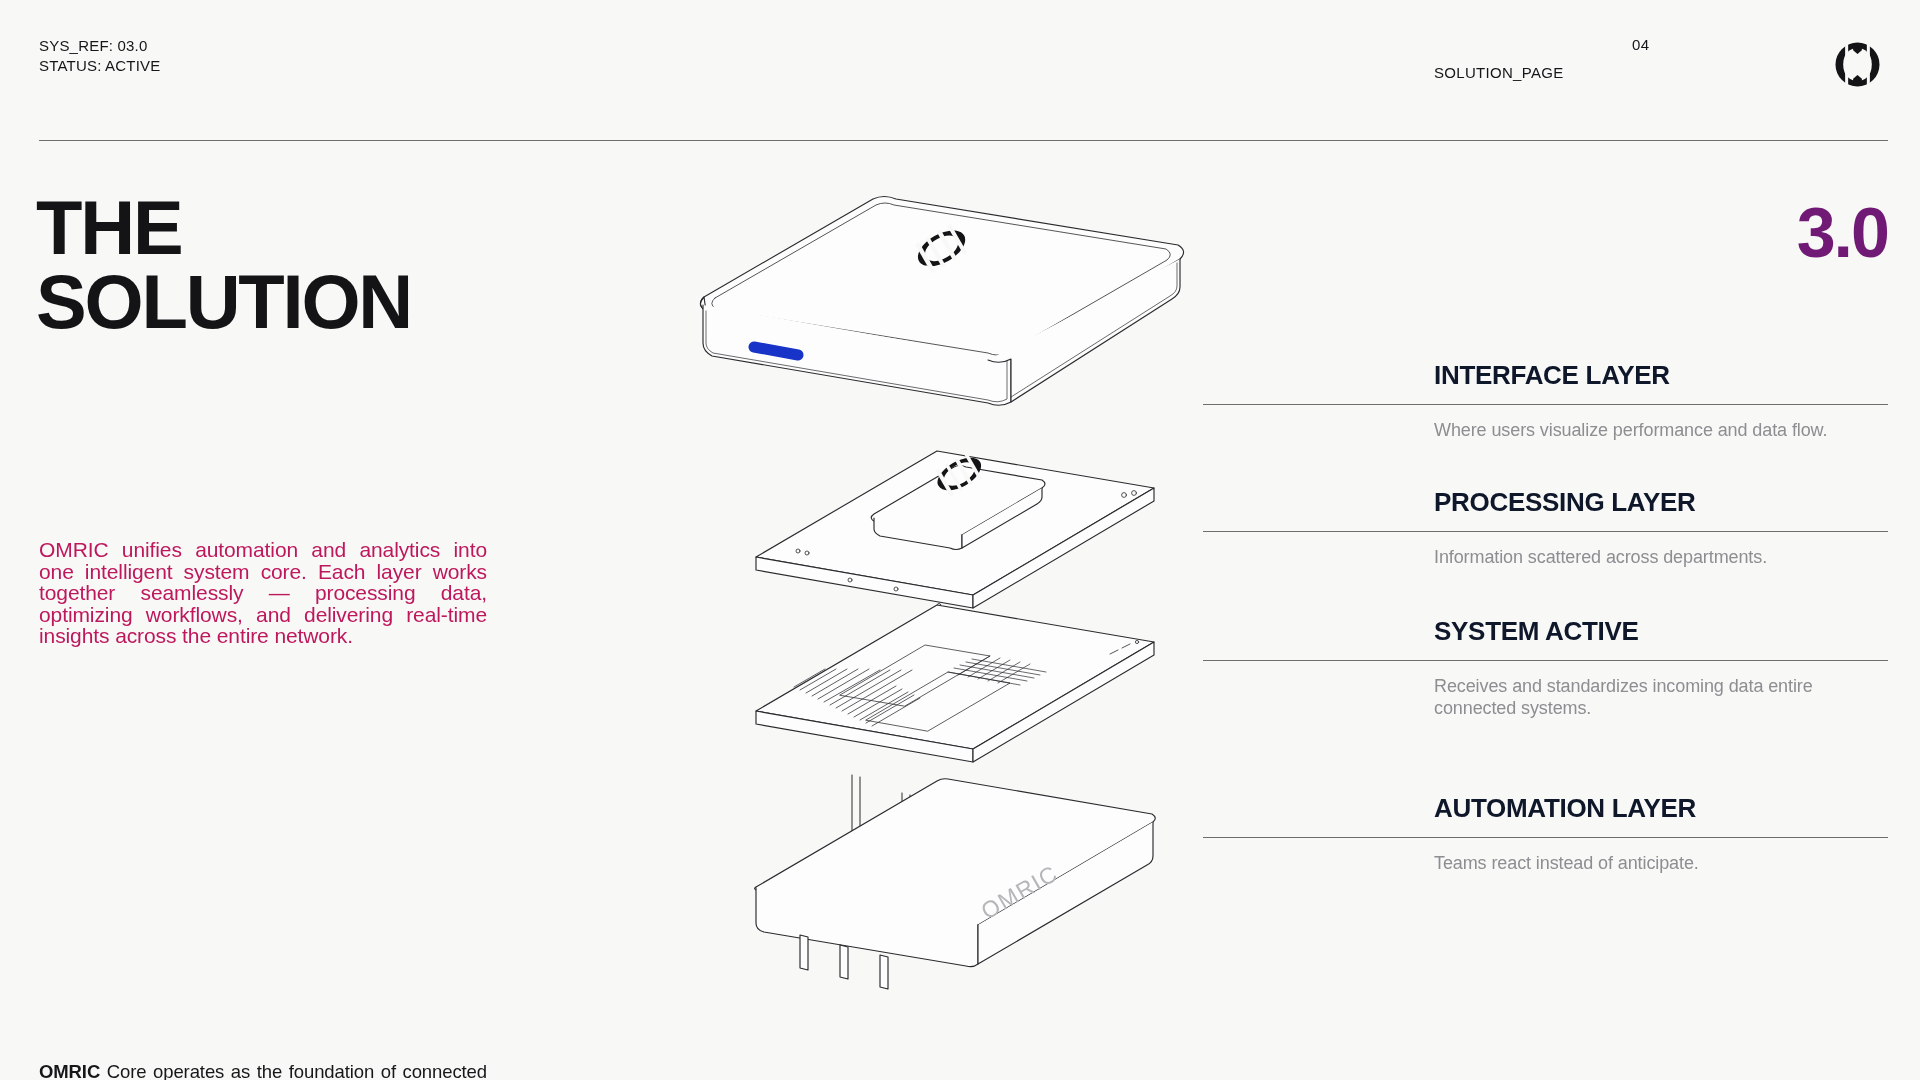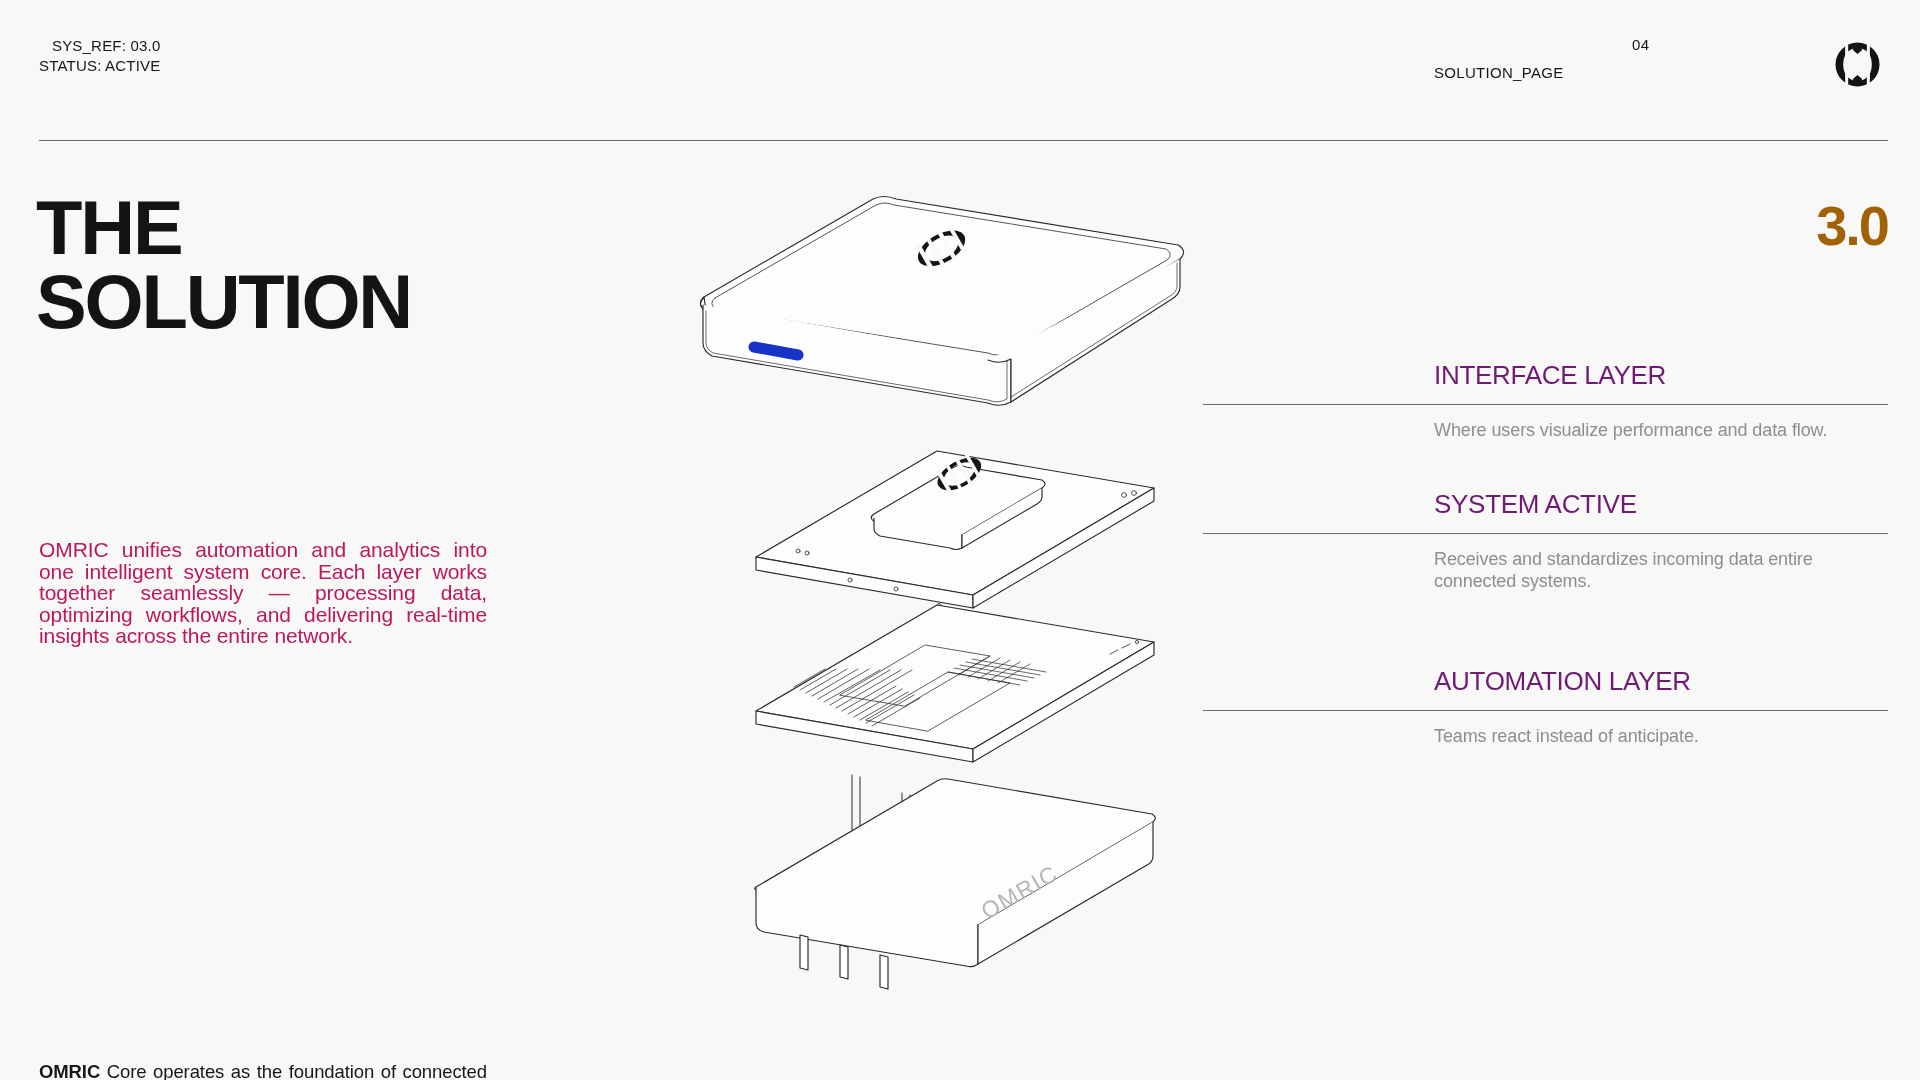--- a/index.html
+++ b/index.html
@@ -11,21 +11,21 @@
     color:#16161a;
     overflow:hidden;
     position:relative;
     -webkit-font-smoothing:antialiased;
   }
 
   
   .header { position:absolute; left:0; top:0; width:1920px; height:140px; }
 
   .hdr-left { position:absolute; left:39px; top:36px; font-size:15px; line-height:20px; letter-spacing:.2px; }
-  .hdr-left div { white-space:nowrap;text-align:right; }
+  .hdr-left div { white-space:nowrap; }
 
   .hdr-label { position:absolute; left:1434px; top:36px; font-size:15px; letter-spacing:.3px; white-space:nowrap;margin-top:28px; }
   .hdr-num   { position:absolute; left:1632px; top:36px; font-size:15px; letter-spacing:.3px; }
 
   .hdr-logo { position:absolute; left:1830px; top:37px; width:55px; height:55px; }
 
   .hdr-rule { position:absolute; left:39px; top:140px; width:1849px; height:1px; background:#6e6e70; }
 
   
   .title {
@@ -51,30 +51,30 @@
   }
   .footnote b { font-weight:700; }
 
   
   .diagram { position:absolute; left:690px; top:175px; width:510px; height:905px; }
   .diagram svg { display:block; width:510px; height:905px; }
 
   
   .version {
     position:absolute; right:32px; top:198px;
-    font-size:56px; font-weight:700; letter-spacing:-2px;
-    line-height:1; color:#a16207;text-align:right;
+    font-size:70px; font-weight:700; letter-spacing:-2px;
+    line-height:1; color:#701a75;text-align:right;
   }
 
   .layer-list { position:absolute; left:1203px; top:360px; width:685px; }
 
   .layer { position:relative; }
   .layer-title {
-    font-size:26px; font-weight:400; letter-spacing:-.3px;
-    color:#701a75; white-space:nowrap;
+    font-size:26px; font-weight:700; letter-spacing:-.3px;
+    color:#0f172a; white-space:nowrap;
     padding-left:231px;
   }
   .layer-rule { width:685px; height:1px; background:#6e6e70; margin-top:13px; }
   .layer-desc {
     font-size:18px; line-height:22px; color:#8d8d92;
     letter-spacing:-.1px; padding-left:231px;
     padding-top:14px; max-width:625px;
   }
 
   .l0 { margin-top:0;   }
@@ -261,20 +261,25 @@
 <div class="version">3.0</div>
 
 <div class="layer-list">
 
   <div class="layer l0">
     <div class="layer-title">INTERFACE LAYER</div>
     <div class="layer-rule"></div>
     <div class="layer-desc">Where users visualize performance and data flow.</div>
   </div>
 
+  <div class="layer l1">
+    <div class="layer-title">PROCESSING LAYER</div>
+    <div class="layer-rule"></div>
+    <div class="layer-desc">Information scattered across departments.</div>
+  </div>
 
   <div class="layer l2">
     <div class="layer-title">SYSTEM ACTIVE</div>
     <div class="layer-rule"></div>
     <div class="layer-desc">Receives and standardizes incoming data entire connected systems.</div>
   </div>
 
   <div class="layer l3">
     <div class="layer-title">AUTOMATION LAYER</div>
     <div class="layer-rule"></div>

